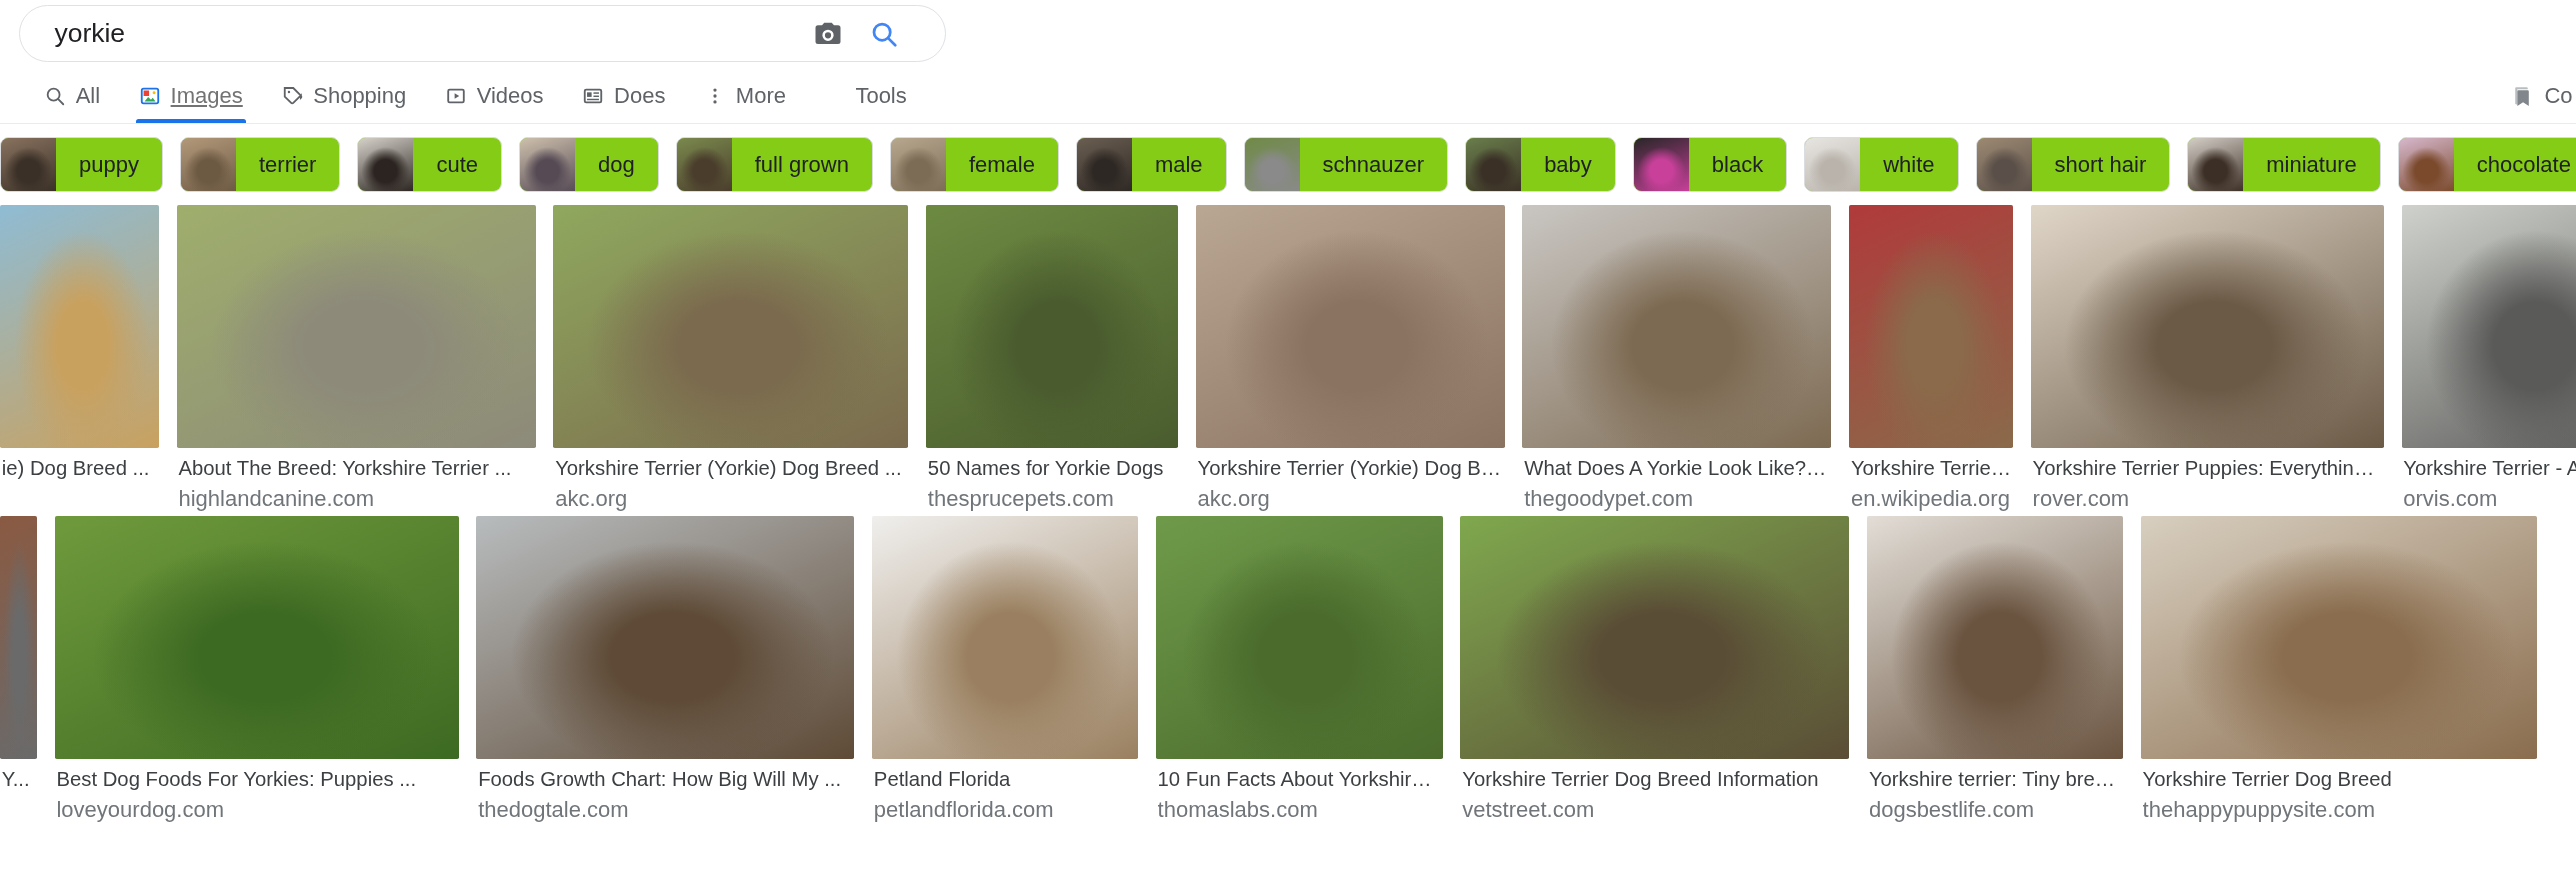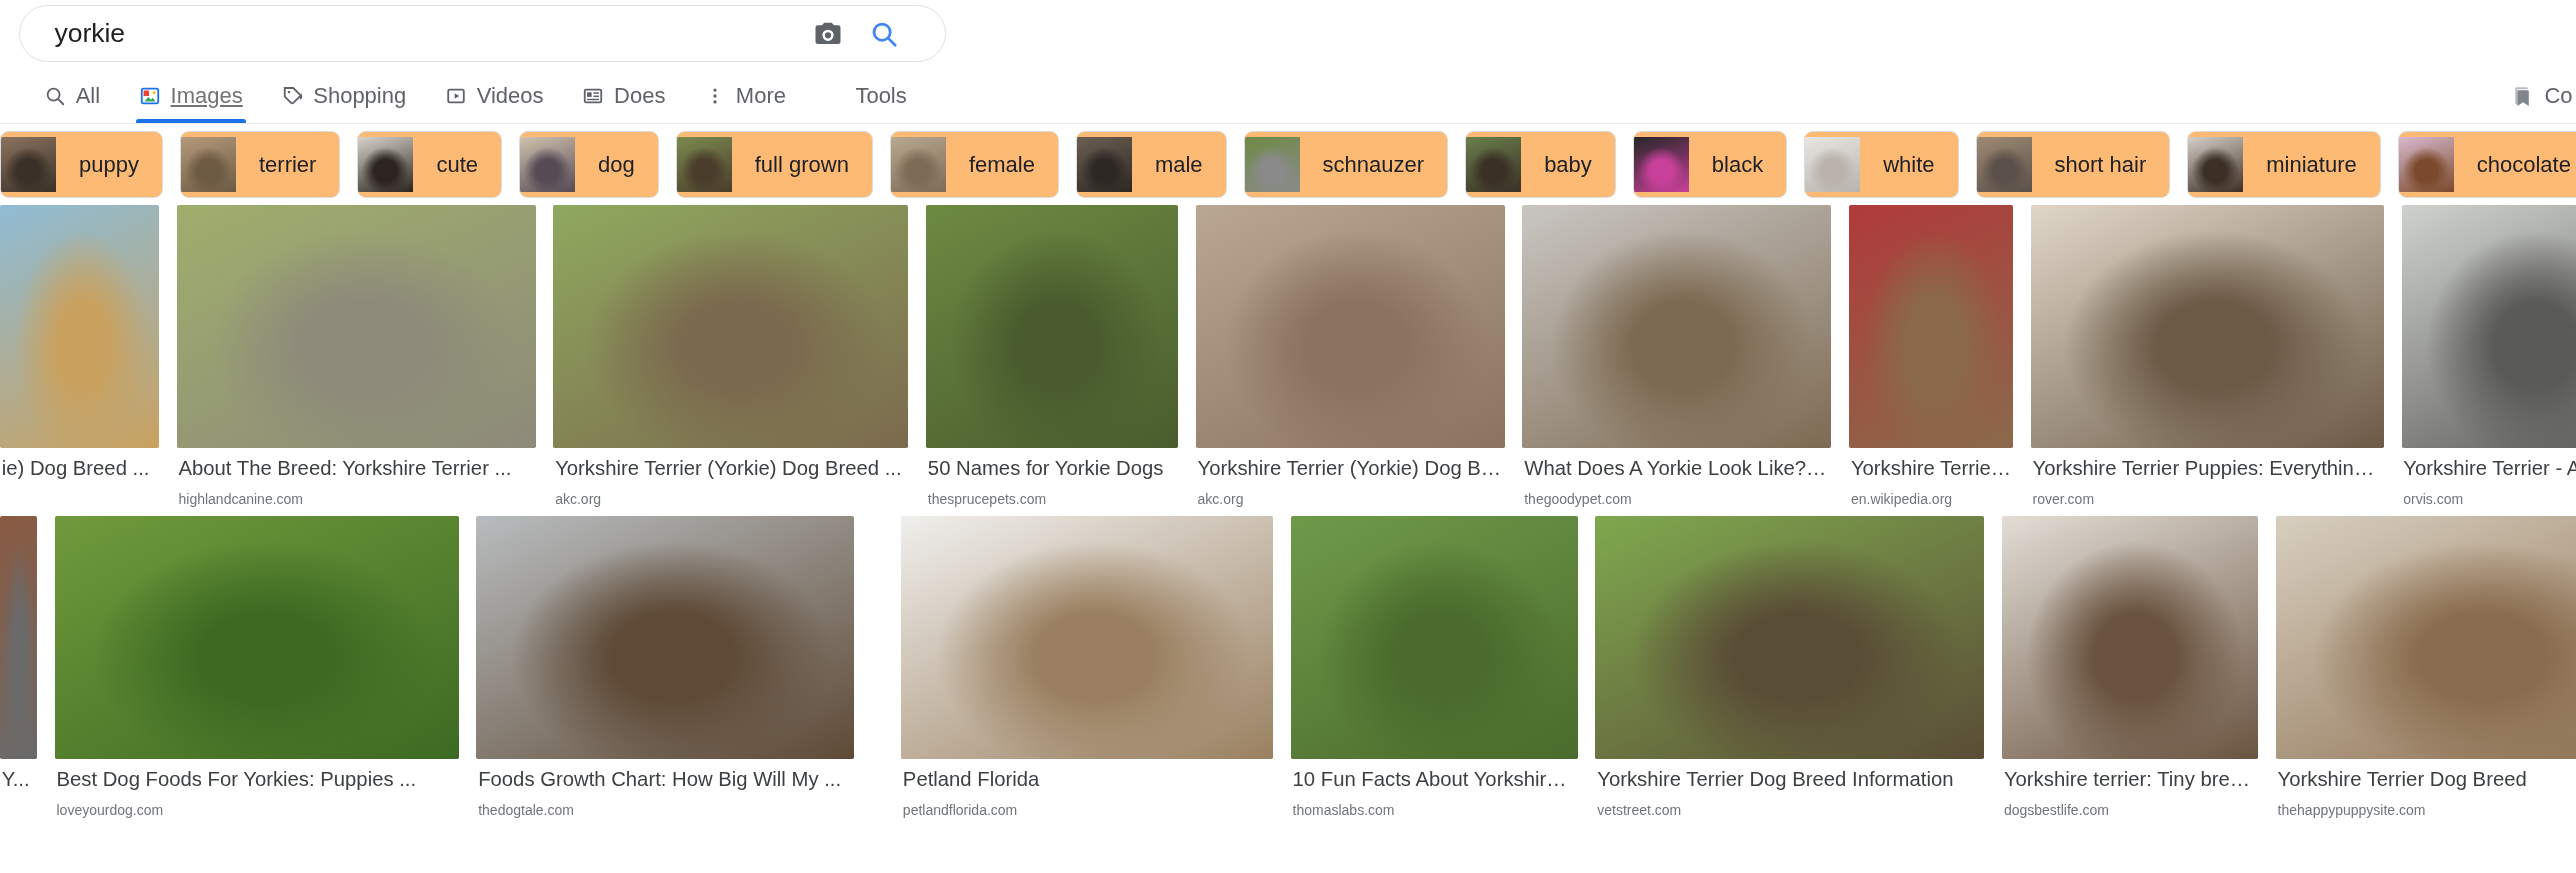--- a/index.html
+++ b/index.html
@@ -118,24 +118,24 @@
     height: 81px;
     display: flex;
     align-items: center;
     gap: 17px;
     padding: 0 0 0 0;
     overflow: hidden;
     white-space: nowrap;
   }
   .chip {
     flex: 0 0 auto;
-    height: 67px;
+    height: 55px;
     border: 0.9px solid #dadce0;
     border-radius: 8.8px;
-    background: #fdba74;
+    background: #84cc16;
     display: flex;
     align-items: center;
     overflow: hidden;
     cursor: pointer;
     text-align: right;
   }
   .chip-thumb {
     width: 55px; height: 55px;
     flex: 0 0 auto;
     background-size: cover;
@@ -174,21 +174,21 @@
   }
   .tile-title {
     font-size: 20.3px;
     line-height: 26.5px;
     color: #3c4043;
     white-space: nowrap;
     overflow: hidden;
     text-overflow: ellipsis;
   }
   .tile-source {
-    font-size: 14px;
+    font-size: 22px;
     line-height: 26.5px;
     color: #70757a;
     margin-top: 4.4px;
     white-space: nowrap;
     overflow: hidden;
     text-overflow: ellipsis;
   }
 </style>
 </head>
 <body>
@@ -437,21 +437,21 @@
           <div class="tile-source">loveyourdog.com</div>
         </div>
       </div>
       <div class="tile" style="width: 378px;">
         <div class="tile-img" style="height: 243px; background-image: radial-gradient(at 52% 58%, rgb(94, 74, 54) 0%, rgb(94, 74, 54) 22%, transparent 58%), linear-gradient(155deg, rgb(184, 188, 190) 0%, rgb(94, 74, 54) 100%);"></div>
         <div class="tile-caption">
           <div class="tile-title">Foods Growth Chart: How Big Will My ...</div>
           <div class="tile-source">thedogtale.com</div>
         </div>
       </div>
-      <div class="tile" style="width: 372px; margin-left: 29px;">
+      <div class="tile" style="width: 266px;">
         <div class="tile-img" style="height: 243px; background-image: radial-gradient(at 52% 58%, rgb(154, 128, 96) 0%, rgb(154, 128, 96) 22%, transparent 58%), linear-gradient(155deg, rgb(240, 239, 237) 0%, rgb(154, 128, 96) 100%);"></div>
         <div class="tile-caption">
           <div class="tile-title">Petland Florida</div>
           <div class="tile-source">petlandflorida.com</div>
         </div>
       </div>
       <div class="tile" style="width: 287px;">
         <div class="tile-img" style="height: 243px; background-image: radial-gradient(at 52% 58%, rgb(74, 107, 44) 0%, rgb(74, 107, 44) 22%, transparent 58%), linear-gradient(155deg, rgb(111, 154, 74) 0%, rgb(74, 107, 44) 100%);"></div>
         <div class="tile-caption">
           <div class="tile-title">10 Fun Facts About Yorkshire Ter...</div>

